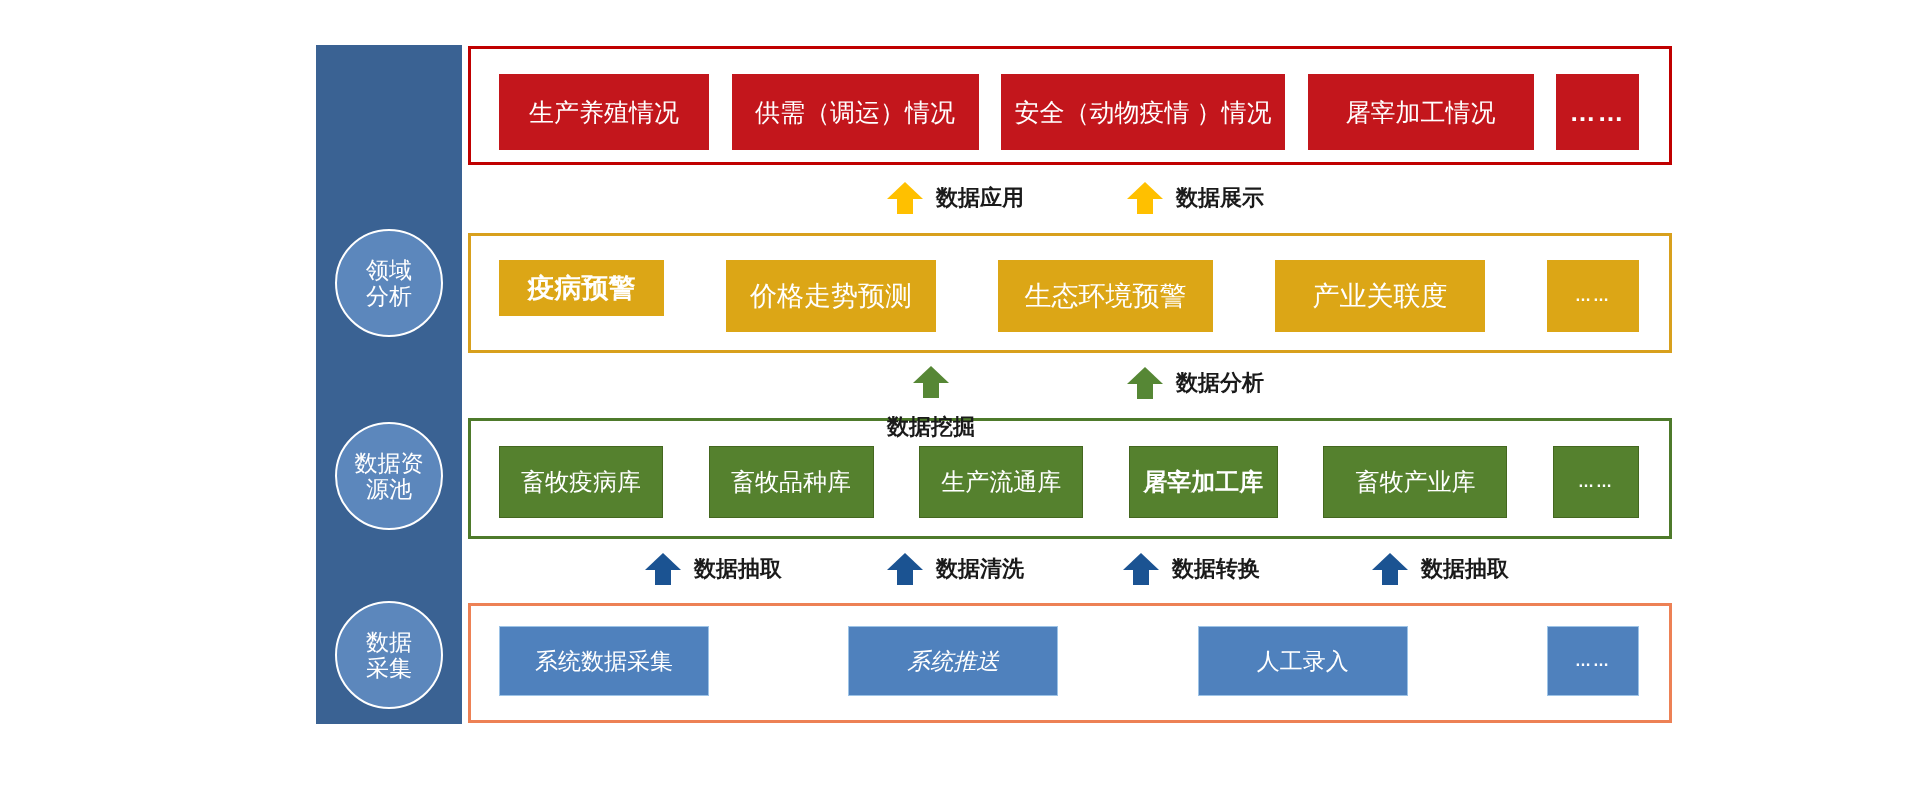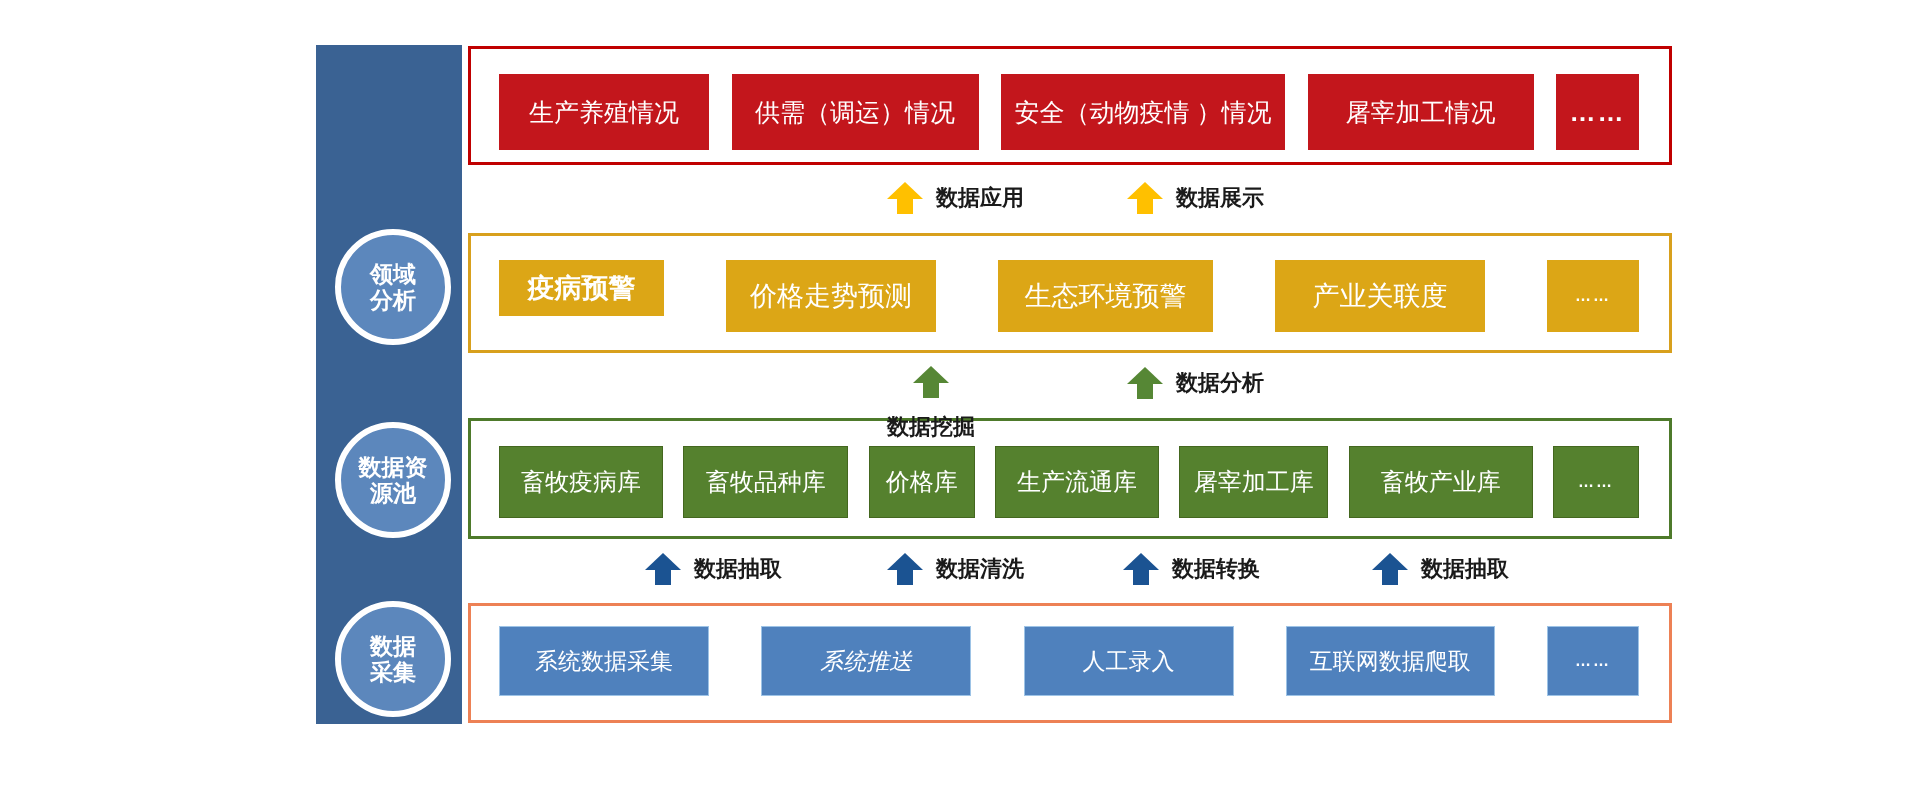--- a/index.html
+++ b/index.html
@@ -4,22 +4,22 @@
 <style>
   html,body{margin:0;padding:0;background:#ffffff;}
   .stage{
     position:relative;width:1920px;height:802px;background:#ffffff;overflow:hidden;
     font-family:"Liberation Sans","DejaVu Sans",sans-serif;
   }
   
   .side-bar{position:absolute;left:316px;top:45px;width:146px;height:679px;}
   .badge{
     position:absolute;left:335px;width:104px;height:104px;border-radius:50%;
-    border:6px solid #eab308;display:flex;flex-direction:column;align-items:center;justify-content:center;
-    color:#ffffff;font-weight:700;font-size:23px;line-height:1.15;text-align:right;
+    border:2px solid #eab308;display:flex;flex-direction:column;align-items:center;justify-content:center;
+    color:#ffffff;font-weight:400;font-size:23px;line-height:1.15;text-align:right;
   }
   
   .layer{
     position:absolute;left:468px;width:1204px;box-sizing:border-box;
     border:3px solid;display:flex;justify-content:space-between;align-items:flex-start;
     padding:0 30px 0 28px;background:#ffffff;
   }
   .box{
     box-sizing:border-box;display:flex;align-items:center;justify-content:center;
     white-space:nowrap;text-align:center;
@@ -65,31 +65,29 @@
     <div class="layer layer-1" style="top: 233px; height: 120px; padding-top: 24px; border-color: rgb(216, 160, 29);">
       <div class="box" style="width: 165px; height: 56px; background: rgb(220, 166, 22); color: rgb(255, 255, 255); font-weight: bold;">疫病预警</div>
       <div class="box" style="width: 210px; height: 72px; background: rgb(220, 166, 22); color: rgb(255, 255, 255);">价格走势预测</div>
       <div class="box" style="width: 215px; height: 72px; background: rgb(220, 166, 22); color: rgb(255, 255, 255);">生态环境预警</div>
       <div class="box" style="width: 210px; height: 72px; background: rgb(220, 166, 22); color: rgb(255, 255, 255);">产业关联度</div>
       <div class="box" style="width: 92px; height: 72px; background: rgb(220, 166, 22); color: rgb(255, 255, 255);">……</div>
     </div>
     <div class="layer layer-2" style="top: 418px; height: 121px; padding-top: 25px; border-color: rgb(78, 122, 43);">
       <div class="box" style="width: 164px; height: 72px; background: rgb(85, 129, 46); color: rgb(255, 255, 255); border: 1px solid rgb(68, 103, 31);">畜牧疫病库</div>
       <div class="box" style="width: 165px; height: 72px; background: rgb(85, 129, 46); color: rgb(255, 255, 255); border: 1px solid rgb(68, 103, 31);">畜牧品种库</div>
-      <div class="box" style="width: 106px; height: 72px; background: rgb(85, 129, 46); color: rgb(255, 255, 255); border: 1px solid rgb(68, 103, 31);">价格库</div>
       <div class="box" style="width: 164px; height: 72px; background: rgb(85, 129, 46); color: rgb(255, 255, 255); border: 1px solid rgb(68, 103, 31);">生产流通库</div>
-      <div class="box" style="width: 149px; height: 72px; background: rgb(85, 129, 46); color: rgb(255, 255, 255); border: 1px solid rgb(68, 103, 31);">屠宰加工库</div>
+      <div class="box" style="width: 149px; height: 72px; background: rgb(85, 129, 46); color: rgb(255, 255, 255); border: 1px solid rgb(68, 103, 31); font-weight: bold;">屠宰加工库</div>
       <div class="box" style="width: 184px; height: 72px; background: rgb(85, 129, 46); color: rgb(255, 255, 255); border: 1px solid rgb(68, 103, 31);">畜牧产业库</div>
       <div class="box" style="width: 86px; height: 72px; background: rgb(85, 129, 46); color: rgb(255, 255, 255); border: 1px solid rgb(68, 103, 31);">……</div>
     </div>
     <div class="layer layer-3" style="top: 603px; height: 120px; padding-top: 20px; border-color: rgb(237, 129, 85);">
       <div class="box" style="width: 210px; height: 70px; background: rgb(79, 129, 189); color: rgb(255, 255, 255); border: 1px solid rgb(157, 195, 230);">系统数据采集</div>
       <div class="box" style="width: 210px; height: 70px; background: rgb(79, 129, 189); color: #ffffff; border: 1px solid rgb(157, 195, 230); font-style: italic;">系统推送</div>
       <div class="box" style="width: 210px; height: 70px; background: rgb(79, 129, 189); color: rgb(255, 255, 255); border: 1px solid rgb(157, 195, 230);">人工录入</div>
-      <div class="box" style="width: 209px; height: 70px; background: rgb(79, 129, 189); color: rgb(255, 255, 255); border: 1px solid rgb(157, 195, 230);">互联网数据爬取</div>
       <div class="box" style="width: 92px; height: 70px; background: rgb(79, 129, 189); color: rgb(255, 255, 255); border: 1px solid rgb(157, 195, 230);">……</div>
     </div>
     <div class="agroup" style="left: 887px; top: 181px; color: rgb(255, 192, 0);">
       <div class="arrow">
         <div class="head"></div>
         <div class="stem"></div>
       </div>
       <span class="alabel">数据应用</span>
     </div>
     <div class="agroup" style="left: 1127px; top: 181px; color: rgb(255, 192, 0);">

